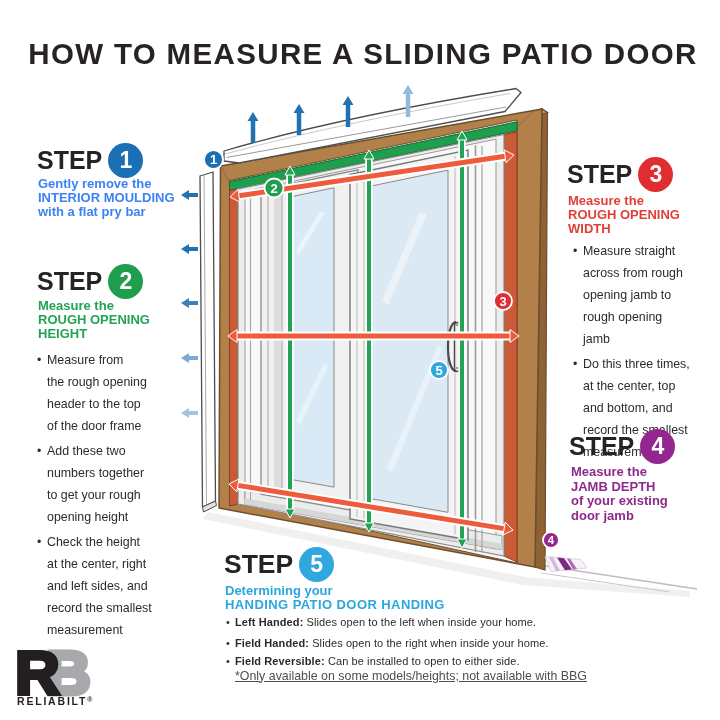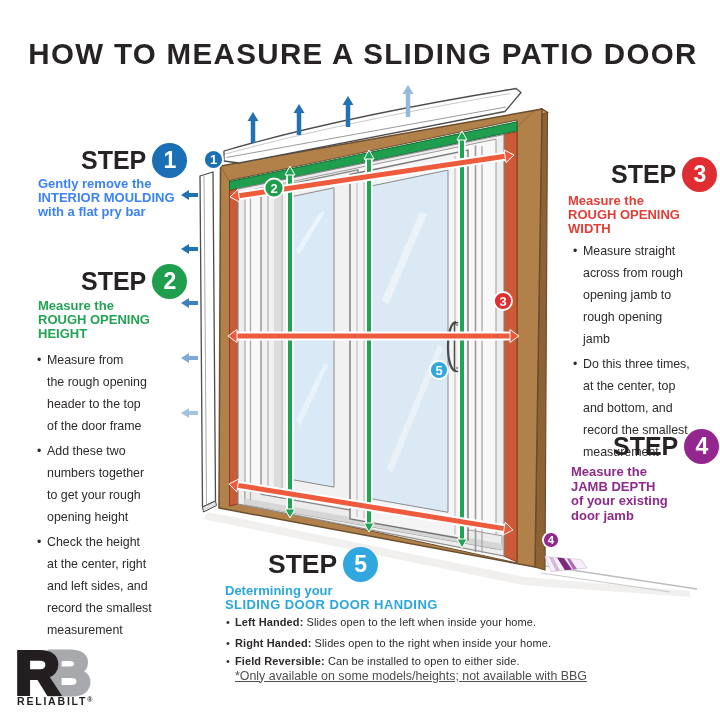--- a/index.html
+++ b/index.html
@@ -1,20 +1,20 @@
 <!DOCTYPE html>
 <html><head><meta charset="utf-8">
 <style>
   html,body{margin:0;padding:0;}
   body{width:720px;height:720px;position:relative;background:#ffffff;overflow:hidden;
        font-family:"Liberation Sans", sans-serif;}
   .title{position:absolute;left:3px;top:39px;width:720px;text-align:center;line-height:1;
          font-size:29.5px;font-weight:bold;color:#272325;letter-spacing:1.35px;}
   .stephead{position:absolute;display:flex;align-items:center;height:35px;}
-  .stepword{font-weight:bold;color:#272325;margin-left:44px;}
+  .stepword{font-weight:bold;color:#272325;}
   .stepnum{display:inline-block;width:35px;height:35px;border-radius:50%;margin-left:6px;
            color:#fff;font-size:23px;font-weight:bold;text-align:center;line-height:35px;}
   .sub{position:absolute;font-size:13px;font-weight:bold;line-height:14px;}
   .bullets{position:absolute;font-size:12.4px;color:#2e2a2b;line-height:22px;}
   .bullets ul{margin:0;padding-left:11px;list-style:none;}
   .bullets li{position:relative;margin-bottom:3px;}
   .bullets li:before{content:"\2022";position:absolute;left:-10px;color:#2e2a2b;}
   .b5item{position:absolute;font-size:11px;color:#2e2a2b;line-height:15px;letter-spacing:0.1px;}
   .b5item:before{content:"\2022";position:absolute;left:-9px;color:#2e2a2b;}
   .fine{position:absolute;font-size:12.4px;color:#4f4f4f;text-decoration:underline;}
@@ -155,22 +155,22 @@
 <div class="stephead" style="left:569px;top:428.5px">
     <span class="stepword" style="font-size:25px">STEP</span>
     <span class="stepnum" style="background:#93278f">4</span>
   </div>
 <div class="sub" style="left:571px;top:465px;color:#8e2a8b;line-height:14.5px">Measure the<br>JAMB DEPTH<br>of your existing<br>door jamb</div>
 
 <div class="stephead" style="left:224px;top:546.5px">
     <span class="stepword" style="font-size:26.5px">STEP</span>
     <span class="stepnum" style="background:#30a8df">5</span>
   </div>
-<div class="sub" style="left:225px;top:584px;color:#2ba7de">Determining your<br><span style="letter-spacing:0.42px">SLIDING DOOR DOOR HANDING</span></div>
+<div class="sub" style="left:225px;top:584px;color:#2ba7de">Determining your<br><span style="letter-spacing:0.42px">HANDING PATIO DOOR HANDING</span></div>
 <div class="b5item" style="left:235px;top:615px"><b>Left Handed:</b> Slides open to the left when inside your home.</div>
-<div class="b5item" style="left:235px;top:636px"><b>Right Handed:</b> Slides open to the right when inside your home.</div>
+<div class="b5item" style="left:235px;top:636px"><b>Field Handed:</b> Slides open to the right when inside your home.</div>
 <div class="b5item" style="left:235px;top:654px"><b>Field Reversible:</b> Can be installed to open to either side.</div>
 <div class="fine" style="left:235px;top:668.5px">*Only available on some models/heights; not available with BBG</div>
 
 <svg width="130" height="80" viewBox="0 0 130 80" style="position:absolute;left:0px;top:640px">
   <text x="46" y="54" font-family="Liberation Sans, sans-serif" font-size="62" font-weight="bold" fill="#a7a9ac" stroke="#a7a9ac" stroke-width="5">B</text>
   <text x="15" y="54" font-family="Liberation Sans, sans-serif" font-size="62" font-weight="bold" fill="#231f20" stroke="#231f20" stroke-width="4">R</text>
   <text x="17" y="64.5" font-family="Liberation Sans, sans-serif" font-size="10.5" font-weight="bold" fill="#231f20" letter-spacing="1.8">RELIABILT<tspan font-size="7" dy="-3">®</tspan></text>
 </svg>
 </body></html>

